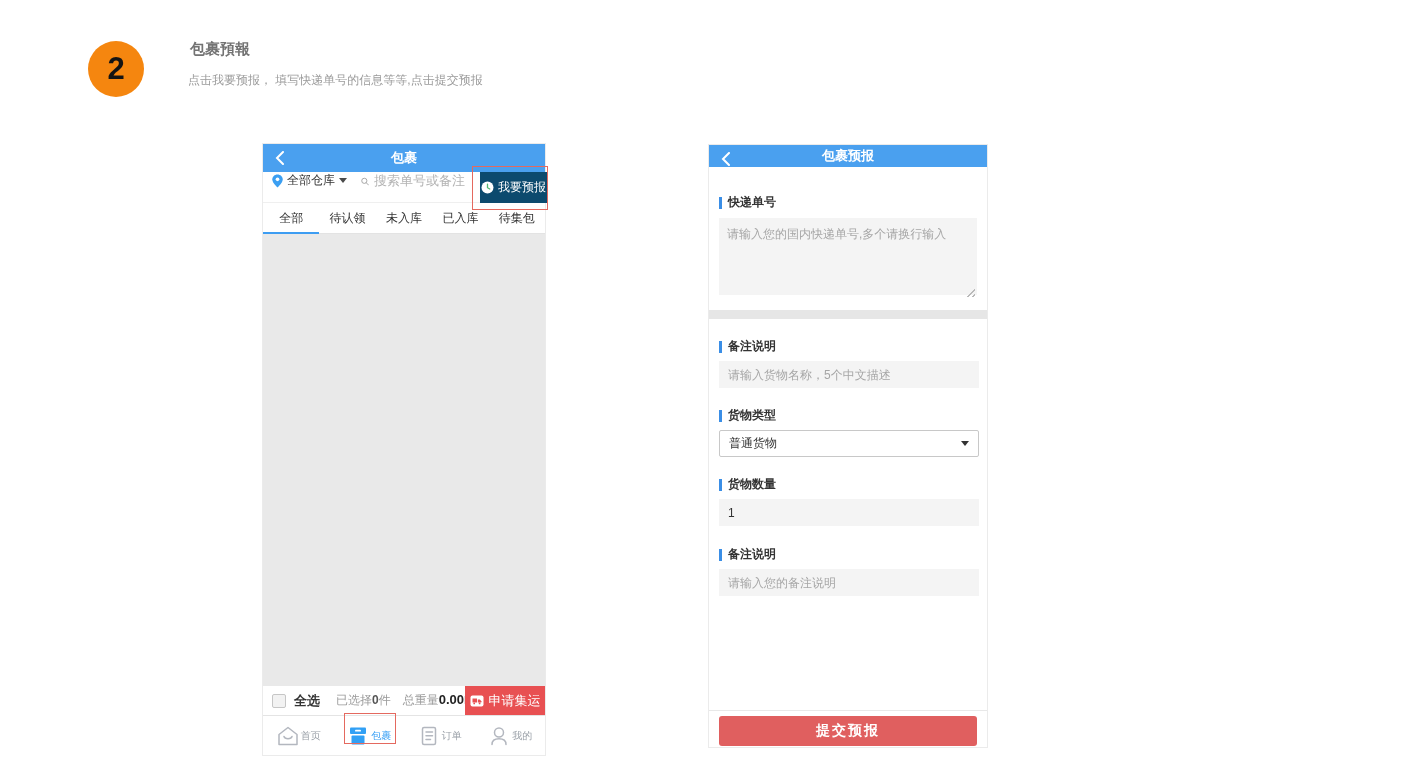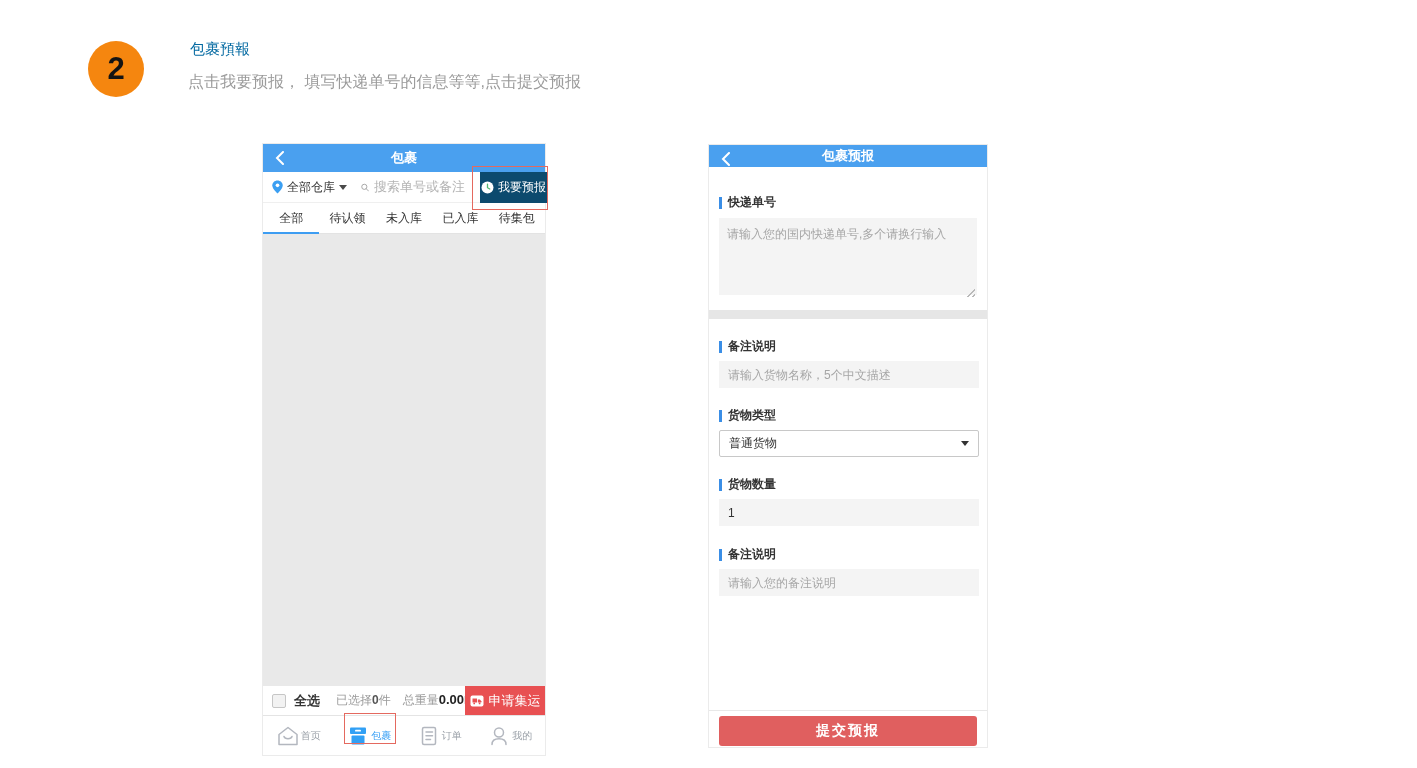--- a/index.html
+++ b/index.html
@@ -4,36 +4,36 @@
 <style>
   * { margin:0; padding:0; box-sizing:border-box; }
   html,body { width:1417px; height:768px; background:#ffffff; overflow:hidden;
               font-family:"Liberation Sans", sans-serif; }
 
   
   .step-circle { position:absolute; left:88px; top:41px; width:56px; height:56px;
                  border-radius:50%; background:#f5860f; display:flex; align-items:center;
                  justify-content:center; font-size:31px; font-weight:bold; color:#141414; }
   .step-title  { position:absolute; left:190px; top:40px; font-family:"Liberation Serif", serif;
-                 font-size:15px; font-weight:normal; color:#0369a1; }
-  .step-desc   { position:absolute; left:188px; top:72px; font-size:16px; color:#9b9b9b; }
+                 font-size:15px; font-weight:bold; color:#737373; }
+  .step-desc   { position:absolute; left:188px; top:72px; font-size:12px; color:#9b9b9b; }
 
   
   .phone { position:absolute; background:#fff; border:1px solid #ebebeb; }
   #left-phone  { left:262px; top:143px; width:284px; height:613px; }
   #right-phone { left:708px; top:144px; width:280px; height:604px; }
 
   .p-header { position:absolute; left:0; top:0; right:0; height:28px; background:#4aa0ef;
               display:flex; align-items:center; justify-content:center; }
   .p-header .title { color:#fff; font-size:13px; font-weight:bold; }
   .back-chevron { position:absolute; left:12px; top:7px; }
 
   
   .lp-filter { position:absolute; left:0; top:28px; right:12px; height:31px; background:#fff;
-               border-bottom:1px solid #efefef; display:flex; align-items:center; padding-left:9px; }
+               border-bottom:1px solid #efefef; display:flex; align-items:flex-start; padding-left:9px; }
   .lp-warehouse { display:flex; align-items:center; gap:4px; }
   .lp-warehouse .txt { font-size:12px; color:#333; }
   .caret-down { width:0; height:0; border-left:4px solid transparent; border-right:4px solid transparent;
                 border-top:5px solid #4a4a4a; display:inline-block; }
   .lp-search { display:flex; align-items:center; gap:5px; margin-left:14px; width:104px; overflow:hidden; }
   .lp-search .ph { font-size:13px; color:#b3b3b3; white-space:nowrap; }
 
   .lp-forecast-btn { position:absolute; left:217px; top:28px; width:67px; height:31px;
                      background:#0c4a6e; color:#fff; font-size:12px; display:flex;
                      align-items:center; justify-content:center; gap:4px; border:none; cursor:pointer; }

